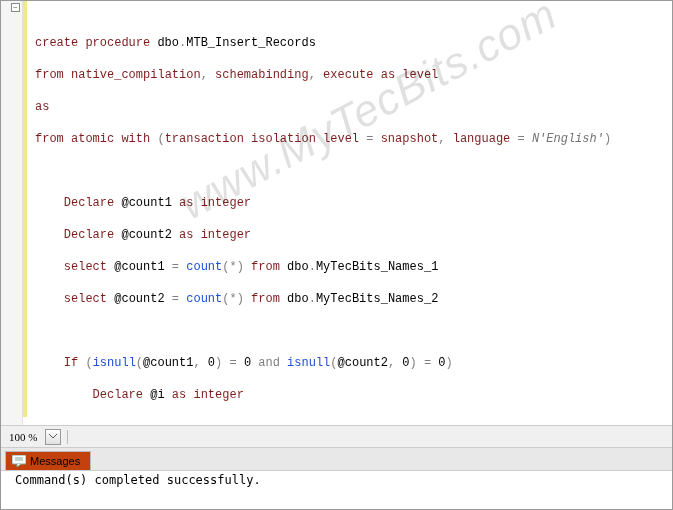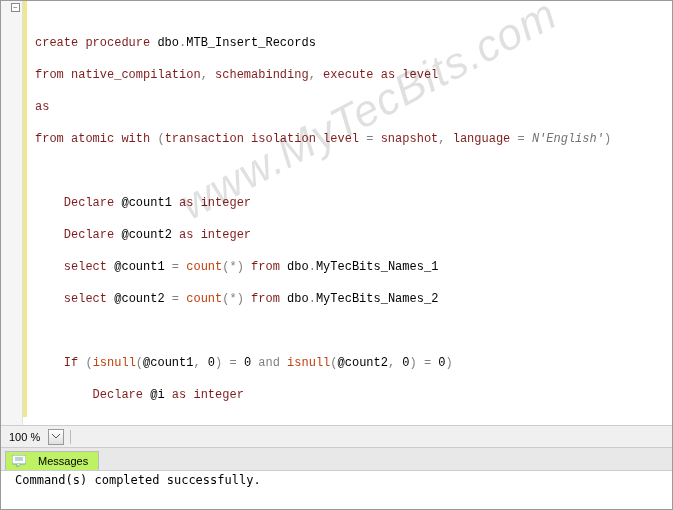--- a/index.html
+++ b/index.html
@@ -3,30 +3,30 @@
 <meta charset="utf-8">
 <style>
   * { margin: 0; padding: 0; box-sizing: border-box; }
   body { font-family: Consolas, 'Courier New', monospace; font-size: 12px; background: #fff; width: 673px; height: 510px; overflow: hidden; border: 1px solid #999; position: relative; }
   .editor-area { width: 100%; height: 424px; overflow: auto; background: #fff; position: relative; }
   .code-gutter { position: absolute; left: 0; top: 0; width: 22px; height: 100%; background: #f5f5f5; border-right: 1px solid #e0e0e0; }
   .outline-bar { position: absolute; left: 22px; top: 0; width: 4px; height: 416px; background: #efe88f; }
   .collapse-box { position: absolute; left: 10px; top: 2px; width: 9px; height: 9px; border: 1px solid #888; background: #fff; font-size: 8px; line-height: 7px; text-align: center; color: #666; cursor: pointer; }
   .code-body { margin-left: 28px; padding: 2px 6px 4px 6px; line-height: 16px; white-space: pre; position: relative; }
   .kw { color: #7f1d1d; }
-  .fn { color: #c2410c; }
+  .fn { color: #1d4ed8; }
   .str { color: #737373; font-style: italic; }
   .op { color: #808080; }
   .watermark { position: absolute; left: 130px; top: 100px; font-size: 44px; color: rgba(0,0,0,0.12); transform: rotate(-28deg); font-family: Arial, sans-serif; font-style: italic; font-weight: 500; pointer-events: none; letter-spacing: 1px; }
-  .zoom-bar { height: 22px; border-top: 1px solid #ccc; background: #f0f0f0; display: flex; align-items: center; font-family: Liberation Sans, sans-serif; font-size: 11px; }
+  .zoom-bar { height: 22px; border-top: 1px solid #ccc; background: #f0f0f0; display: flex; align-items: center; font-family: Liberation Serif, serif; font-size: 11px; }
   .zoom-val { padding: 0 6px 0 8px; }
   .zoom-btn { width: 16px; height: 16px; border: 1px solid #999; background: linear-gradient(#fff,#e0e0e0); margin-left: 2px; display: flex; align-items: center; justify-content: center; cursor: pointer; }
   .zoom-track { margin-left: 6px; width: 10px; height: 14px; border-left: 1px solid #bbb; }
   .tab-strip { height: 24px; background: #e8e8e8; border-top: 1px solid #ccc; border-bottom: 1px solid #ccc; display: flex; align-items: flex-end; padding-left: 4px; font-family: 'Segoe UI', Arial, sans-serif; font-size: 11px; }
-  .tab { background: #bef264; border: 1px solid #bbb; border-bottom: none; padding: 3px 10px 3px 6px; display: flex; align-items: center; gap: 12px; cursor: pointer; }
+  .tab { background: #c2410c; border: 1px solid #bbb; border-bottom: none; padding: 3px 10px 3px 6px; display: flex; align-items: center; gap: 4px; cursor: pointer; }
   .tab-icon { width: 14px; height: 12px; }
   .results-panel { height: 38px; background: #fff; padding: 2px 4px 4px 14px; font-family: Consolas, monospace; font-size: 12px; }
 </style>
 </head>
 <body>
 
 <div class="editor-area">
   <div class="code-gutter"></div>
   <div class="collapse-box">−</div>
   <div class="outline-bar"></div>

